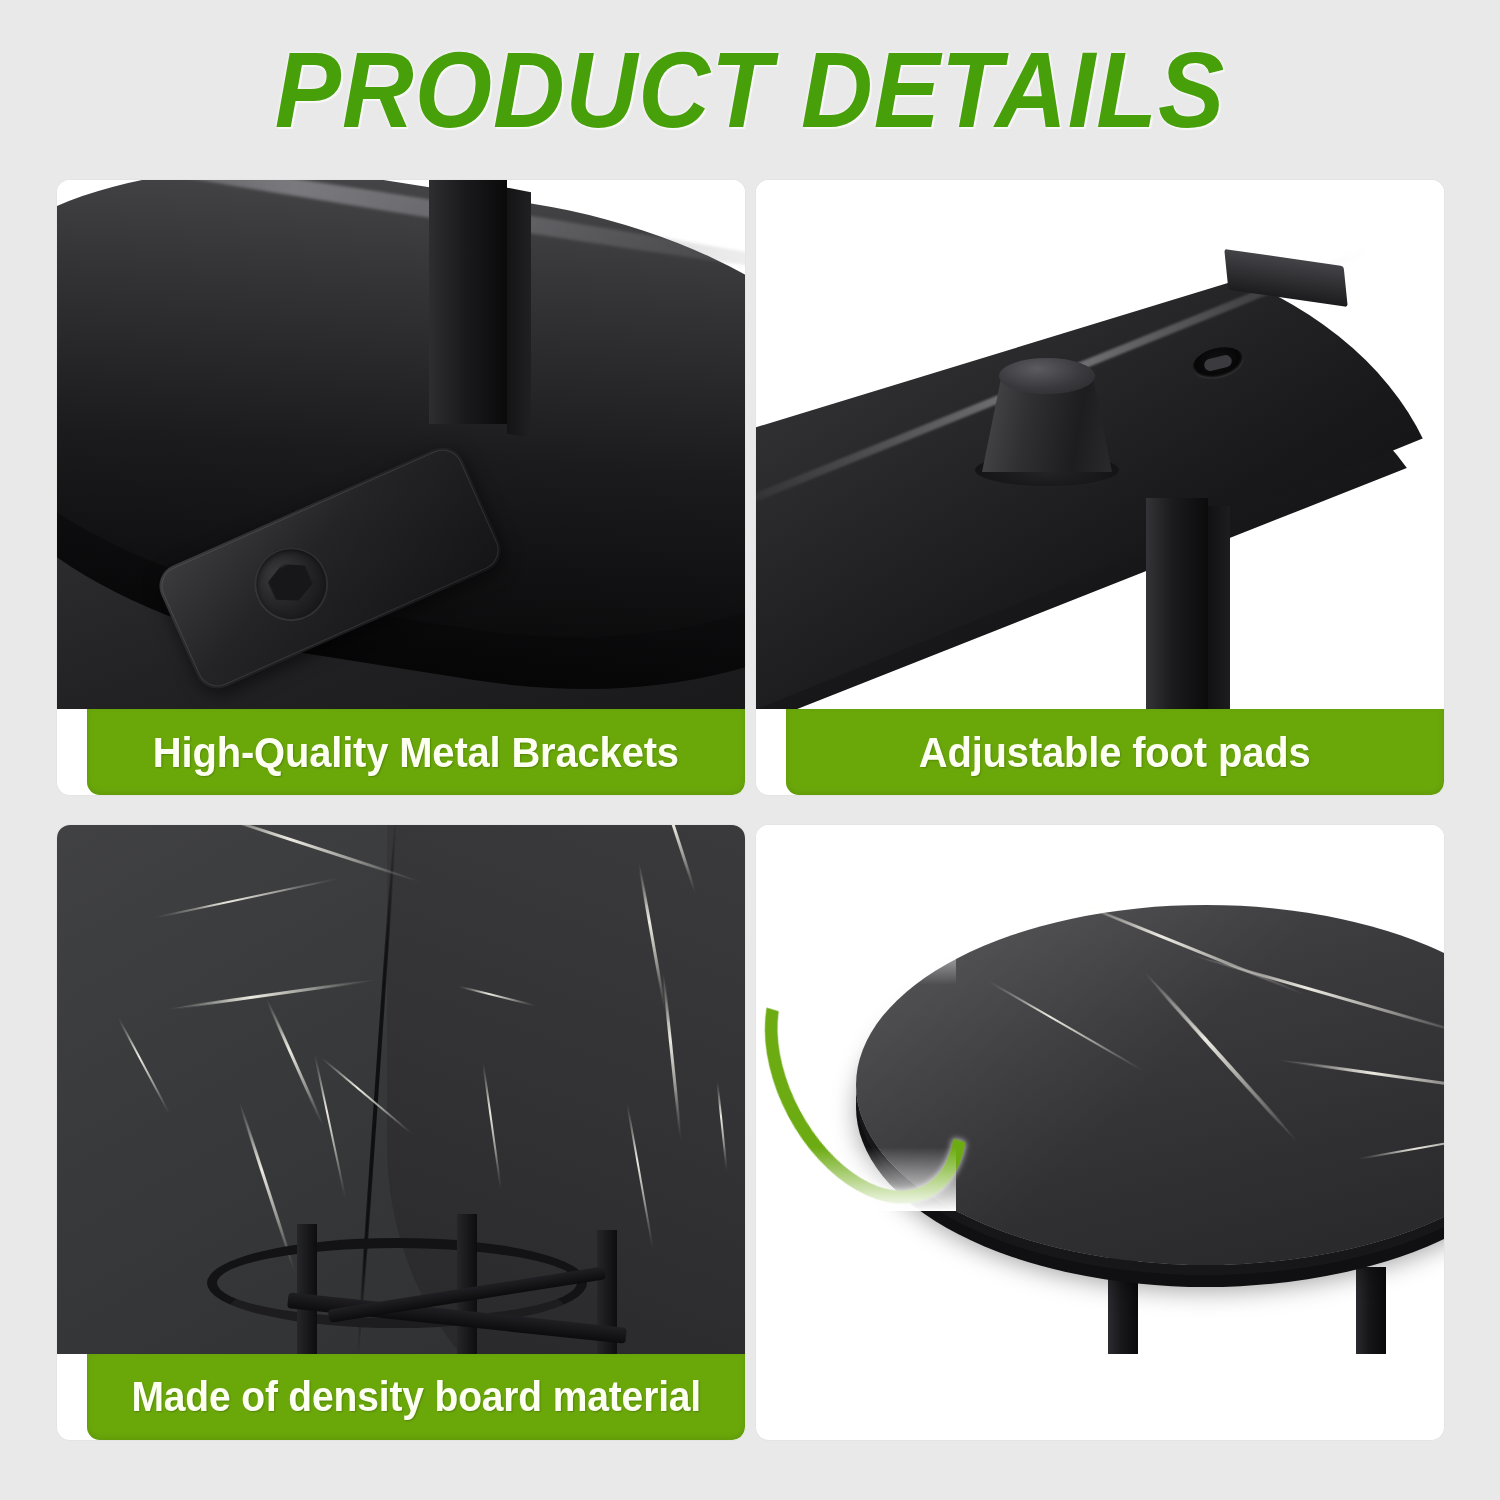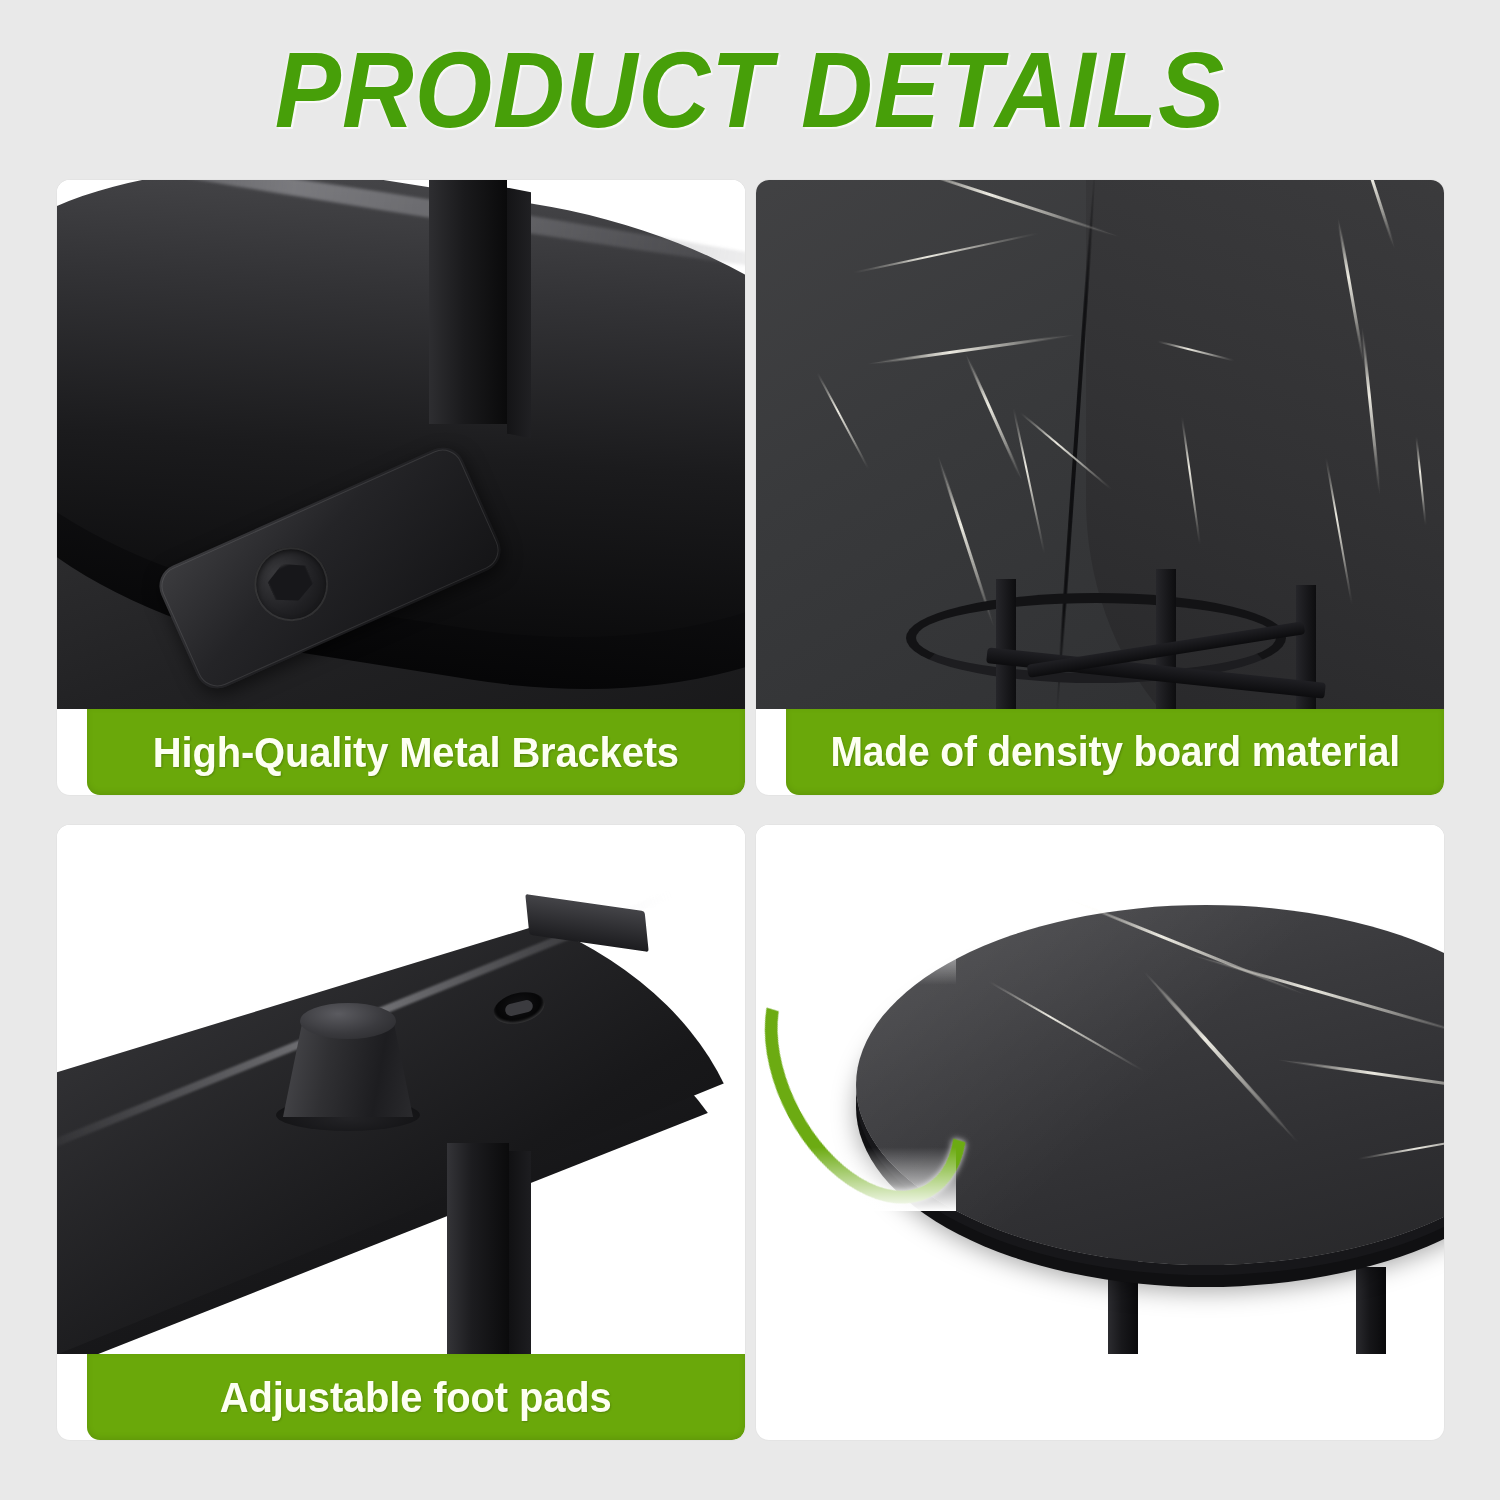--- a/index.html
+++ b/index.html
@@ -395,20 +395,41 @@
         <div class="p1-boss">
           <div class="p1-hex"></div>
         </div>
       </div>
     </div>
     <div class="caption-bar">
       <span class="caption-text">High-Quality Metal Brackets</span>
     </div>
   </div>
 
+  <div class="tile">
+    <div class="photo">
+      <div class="p2-bg"></div>
+      <div class="p2-rail2"></div>
+      <div class="p2-rail"></div>
+      <div class="p2-rail-hl"></div>
+      <div class="p2-endcap"></div>
+      <div class="p2-screwhole">
+        <div class="p2-screwhole-in"></div>
+      </div>
+      <div class="p2-pad-base"></div>
+      <div class="p2-pad-body"></div>
+      <div class="p2-pad-top"></div>
+      <div class="p2-leg"></div>
+      <div class="p2-leg-side"></div>
+    </div>
+    <div class="caption-bar">
+      <span class="caption-text">Adjustable foot pads</span>
+    </div>
+  </div>
+
   <div class="tile tile-wide">
     <div class="photo">
       <div class="p3-bg"></div>
       <div class="p3-top-a"></div>
       <div class="p3-top-b"></div>
       <div class="p3-seam"></div>
 
       <div class="vein" style="left:140px;top:20px;width:230px;height:3px;transform:rotate(18deg);"></div>
       <div class="vein" style="left:95px;top:72px;width:190px;height:2px;transform:rotate(-12deg);"></div>
       <div class="vein" style="left:110px;top:168px;width:210px;height:3px;transform:rotate(-8deg);"></div>
@@ -434,41 +455,20 @@
         <div class="p3-crossbar" style="left:60px;top:74px;width:280px;height:13px;transform:rotate(-9deg);"></div>
       </div>
     </div>
     <div class="caption-bar">
       <span class="caption-text">Made of density board material</span>
     </div>
   </div>
 
   <div class="tile">
     <div class="photo">
-      <div class="p2-bg"></div>
-      <div class="p2-rail2"></div>
-      <div class="p2-rail"></div>
-      <div class="p2-rail-hl"></div>
-      <div class="p2-endcap"></div>
-      <div class="p2-screwhole">
-        <div class="p2-screwhole-in"></div>
-      </div>
-      <div class="p2-pad-base"></div>
-      <div class="p2-pad-body"></div>
-      <div class="p2-pad-top"></div>
-      <div class="p2-leg"></div>
-      <div class="p2-leg-side"></div>
-    </div>
-    <div class="caption-bar">
-      <span class="caption-text">Adjustable foot pads</span>
-    </div>
-  </div>
-
-  <div class="tile">
-    <div class="photo">
       <div class="p4-bg"></div>
       <div class="p4-leg-a"></div>
       <div class="p4-leg-b"></div>
       <div class="p4-edge"></div>
       <div class="p4-top">
         <div class="p4-top-gloss"></div>
 
         <div class="vein" style="left:200px;top:40px;width:260px;height:3px;transform:rotate(22deg);"></div>
         <div class="vein" style="left:330px;top:90px;width:300px;height:3px;transform:rotate(16deg);"></div>
         <div class="vein" style="left:250px;top:150px;width:230px;height:4px;transform:rotate(48deg);"></div>

